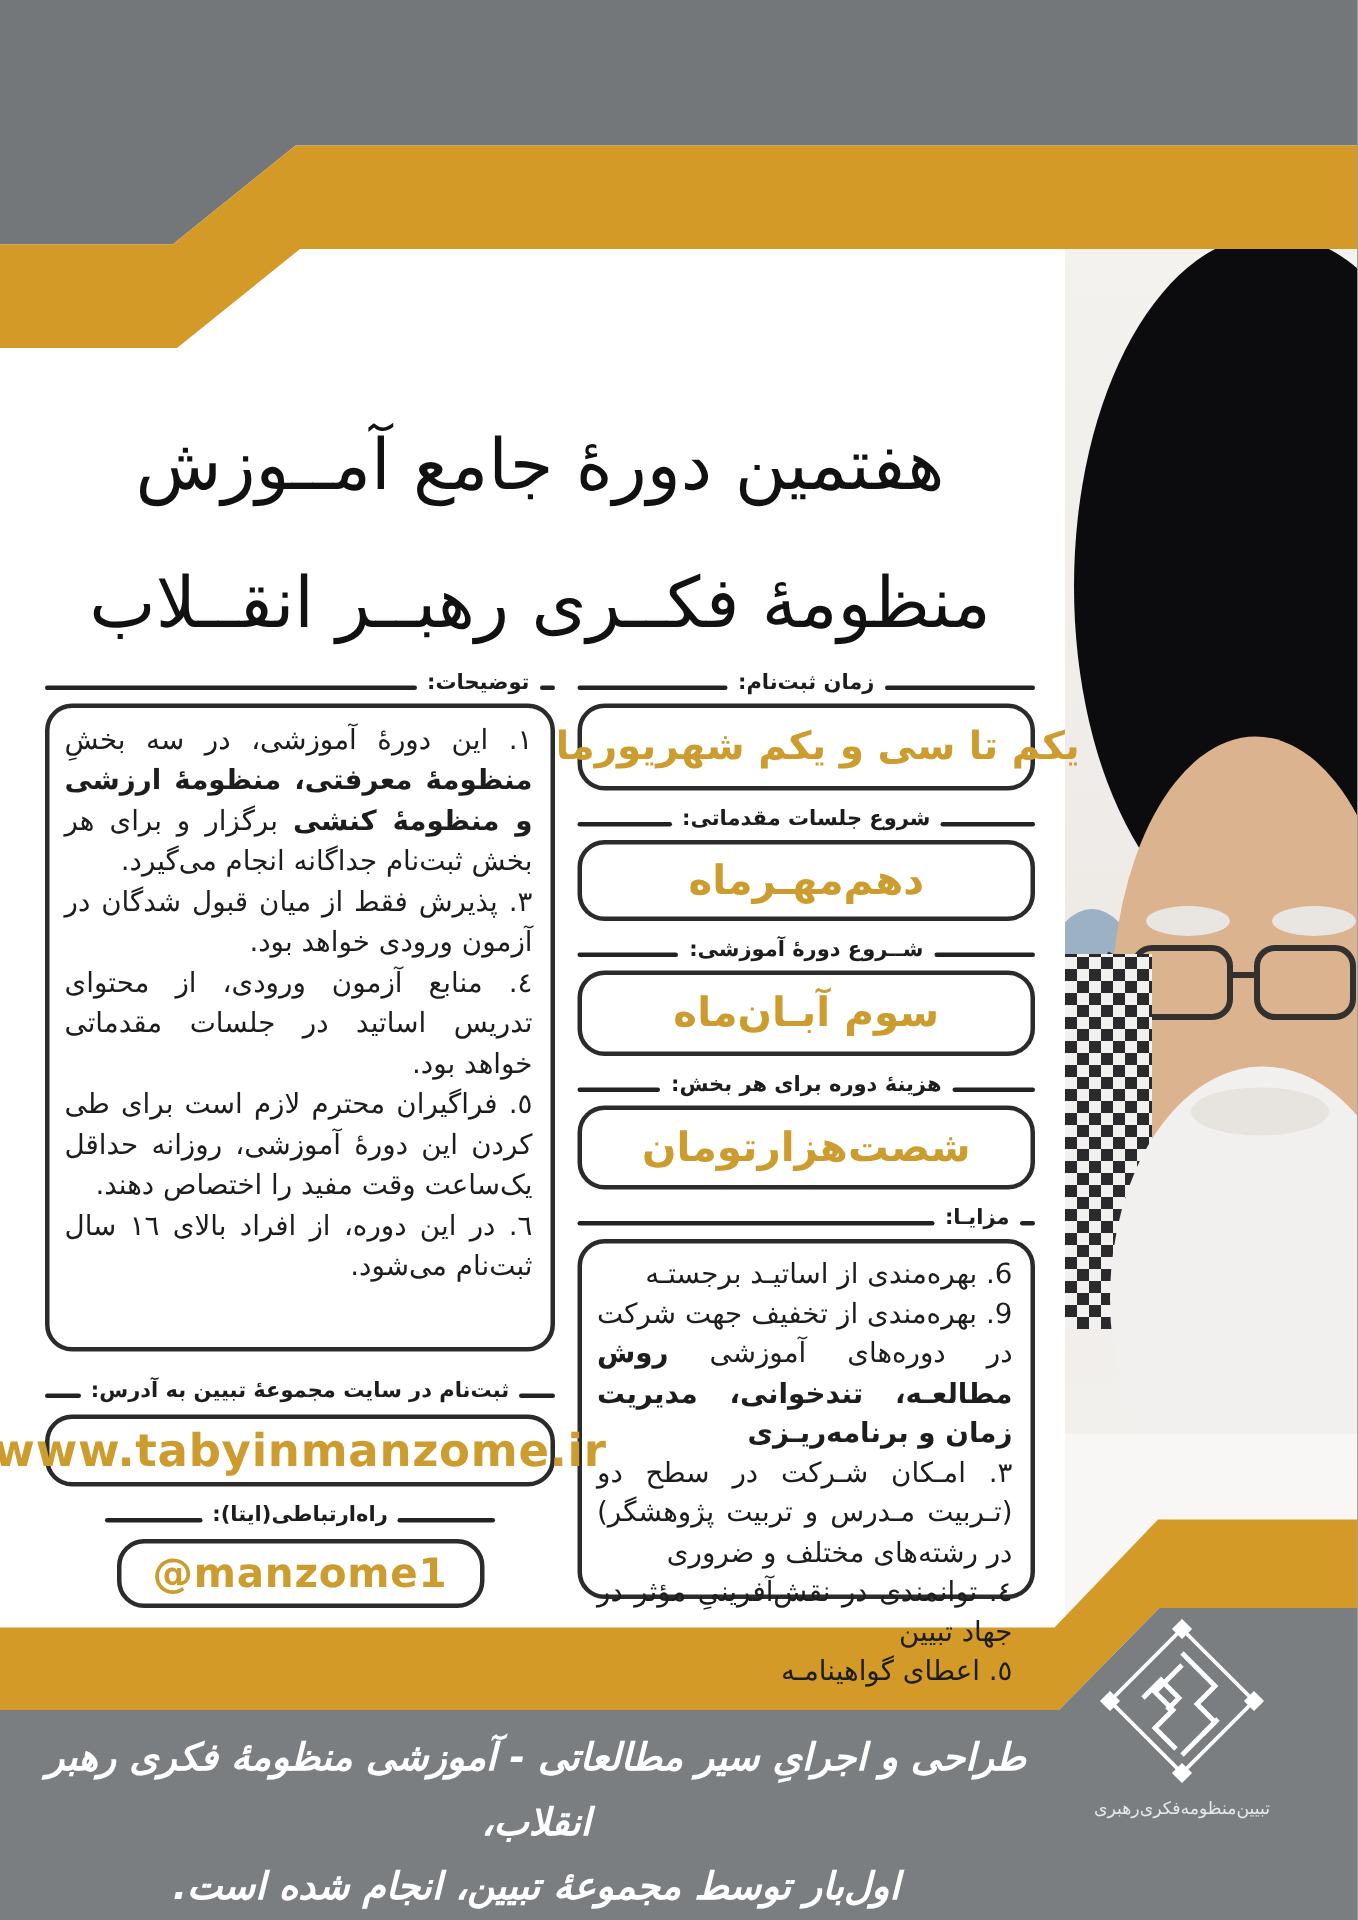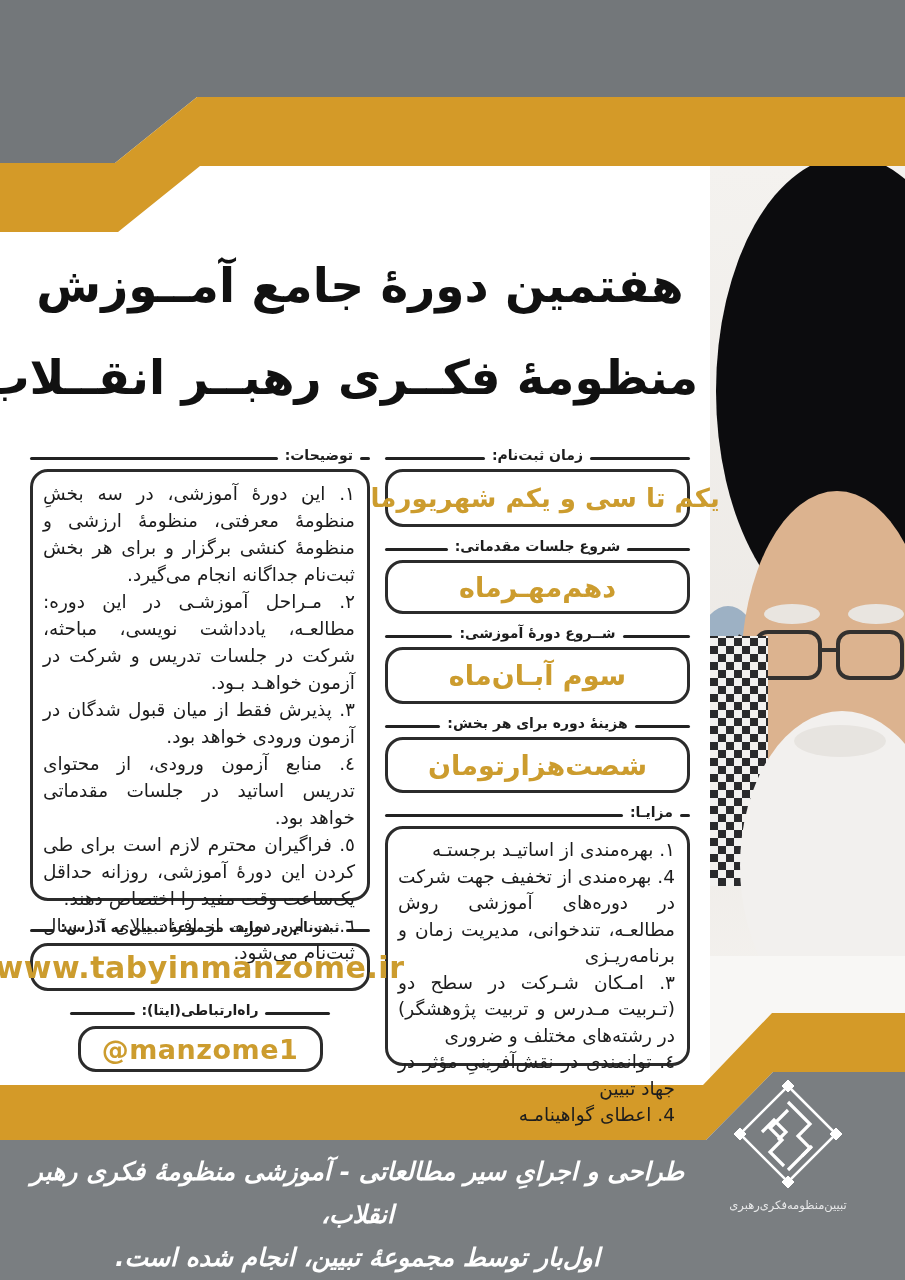--- a/index.html
+++ b/index.html
@@ -21,22 +21,22 @@
   .ribbon{position:absolute;left:0;z-index:2;pointer-events:none;}
   #header-ribbon{top:0;}
   #footer-ribbon{top:1010px;}
   .gray-top-fill{fill:var(--header-gray);}
   .gray-bottom-fill{fill:var(--footer-gray);}
   .gold-fill{fill:var(--gold);}
   
   .photo{position:absolute;left:710px;top:166px;width:195px;height:922px;z-index:1;overflow:hidden;}
   
   .title{
-    position:absolute;left:22px;top:240px;width:676px;z-index:3;
-    text-align:center;color:var(--ink);font-weight:bold;
+    position:absolute;left:22px;top:265px;width:676px;z-index:3;
+    text-align:center;color:var(--ink);font-weight:normal;
     font-size:47px;line-height:92px;letter-spacing:-1px;
   }
   .title span{display:block;white-space:nowrap;}
   
   .col{position:absolute;z-index:3;direction:rtl;color:#1d1d1d;}
   .col-right{left:385px;top:443px;width:305px;}
   .col-left{left:30px;top:443px;width:340px;}
   .box-label{
     display:flex;align-items:center;gap:7px;height:24px;
     font-size:14px;font-weight:600;color:#1d1d1d;margin-bottom:2px;
@@ -54,21 +54,21 @@
   .list-box{
     border:3px solid var(--border-dark);border-radius:18px;background:#fff;
     padding:8px 12px 6px 10px;margin-bottom:0;
   }
   ul.plain{list-style:none;}
   .list-box li{font-size:18.5px;text-align:justify;}
   #explanations-box{height:432px;}
   #explanations-box li{line-height:27px;}
   #benefits-box{height:240px;}
   #benefits-box li{line-height:26.5px;}
-  .bold{font-weight:normal;margin-top:18px;}
+  .bold{font-weight:bold;margin-top:18px;}
   .mt-gap{margin-top:14px;justify-content:flex-end;}
   .mt-gap-sm{margin-top:8px;}
   #registration-box{height:48px;}
   #contact-box{height:46px;width:245px;margin-left:auto;margin-right:auto;}
   #contact-label{width:260px;margin:0 auto 4px auto;}
   #registration-label{margin-bottom:4px;}
   
   .footer-text{
     position:absolute;left:30px;top:1150px;width:655px;z-index:4;
     color:#fff;font-weight:bold;font-size:25px;line-height:43px;
@@ -158,38 +158,37 @@
     </div>
     <div class="value-box" style="height:56px">
       <span class="value">شصت‌هزارتومان</span>
     </div>
 
     <div class="box-label right-side">
       <span>مزایـا:</span>
     </div>
     <div class="list-box" id="benefits-box">
       <ul class="plain" id="benefits-list">
-          <li><span>۱. بهره‌مندی از اساتیـد برجستـه</span></li>
-          <li><span>4. بهره‌مندی از تخفیف جهت شرکت در دوره‌های آموزشی </span><span class="bold">روش مطالعـه، تندخوانی، مدیریت زمان و برنامه‌ریـزی</span></li>
+          <li><span>6. بهره‌مندی از اساتیـد برجستـه</span></li>
+          <li><span>9. بهره‌مندی از تخفیف جهت شرکت در دوره‌های آموزشی </span><span class="bold">روش مطالعـه، تندخوانی، مدیریت زمان و برنامه‌ریـزی</span></li>
           <li><span>۳. امـکان شـرکت در سطح دو (تـربیت مـدرس و تربیت پژوهشگر) در رشته‌های مختلف و ضروری</span></li>
           <li><span>٤. توانمندی در نقش‌آفرینیِ مؤثر در جهاد تبیین</span></li>
-          <li><span>4. اعطای گواهینامـه</span></li>
+          <li><span>٥. اعطای گواهینامـه</span></li>
         </ul>
     </div>
   </div>
 
   <div class="col col-left">
 
     <div class="box-label right-side">
       <span>توضیحات:</span>
     </div>
     <div class="list-box" id="explanations-box">
       <ul class="plain" id="explanations-list">
           <li><span>۱. این دورهٔ آموزشی، در سه بخشِ </span><span class="bold">منظومهٔ معرفتی، منظومهٔ ارزشی و منظومهٔ کنشی</span><span> برگزار و برای هر بخش ثبت‌نام جداگانه انجام می‌گیرد.</span></li>
-          <li><span>۲. مـراحل آموزشـی در این دوره: </span><span class="bold">مطالعـه، یادداشت نویسی، مباحثه، شرکت در جلسات تدریس و شرکت در آزمون</span><span> خواهـد بـود.</span></li>
           <li><span>۳. پذیرش فقط از میان قبول شدگان در آزمون ورودی خواهد بود.</span></li>
           <li><span>٤. منابع آزمون ورودی، از محتوای تدریس اساتید در جلسات مقدماتی خواهد بود.</span></li>
           <li><span>٥. فراگیران محترم لازم است برای طی کردن این دورهٔ آموزشی، روزانه حداقل یک‌ساعت وقت مفید را اختصاص دهند.</span></li>
           <li><span>٦. در این دوره، از افراد بالای ١٦ سال ثبت‌نام می‌شود.</span></li>
         </ul>
     </div>
 
     <div class="box-label mt-gap" id="registration-label">
       <span>ثبت‌نام در سایت مجموعهٔ تبیین به آدرس:</span>
     </div>

